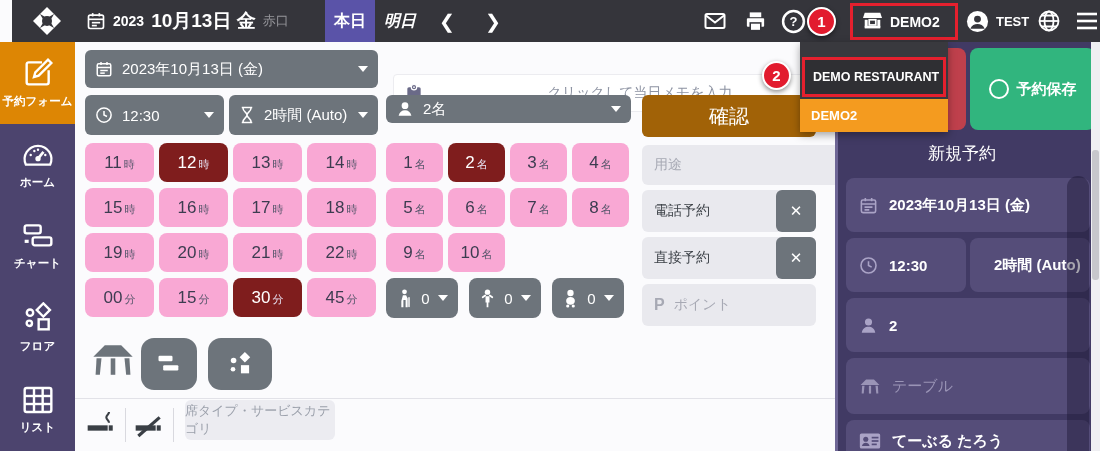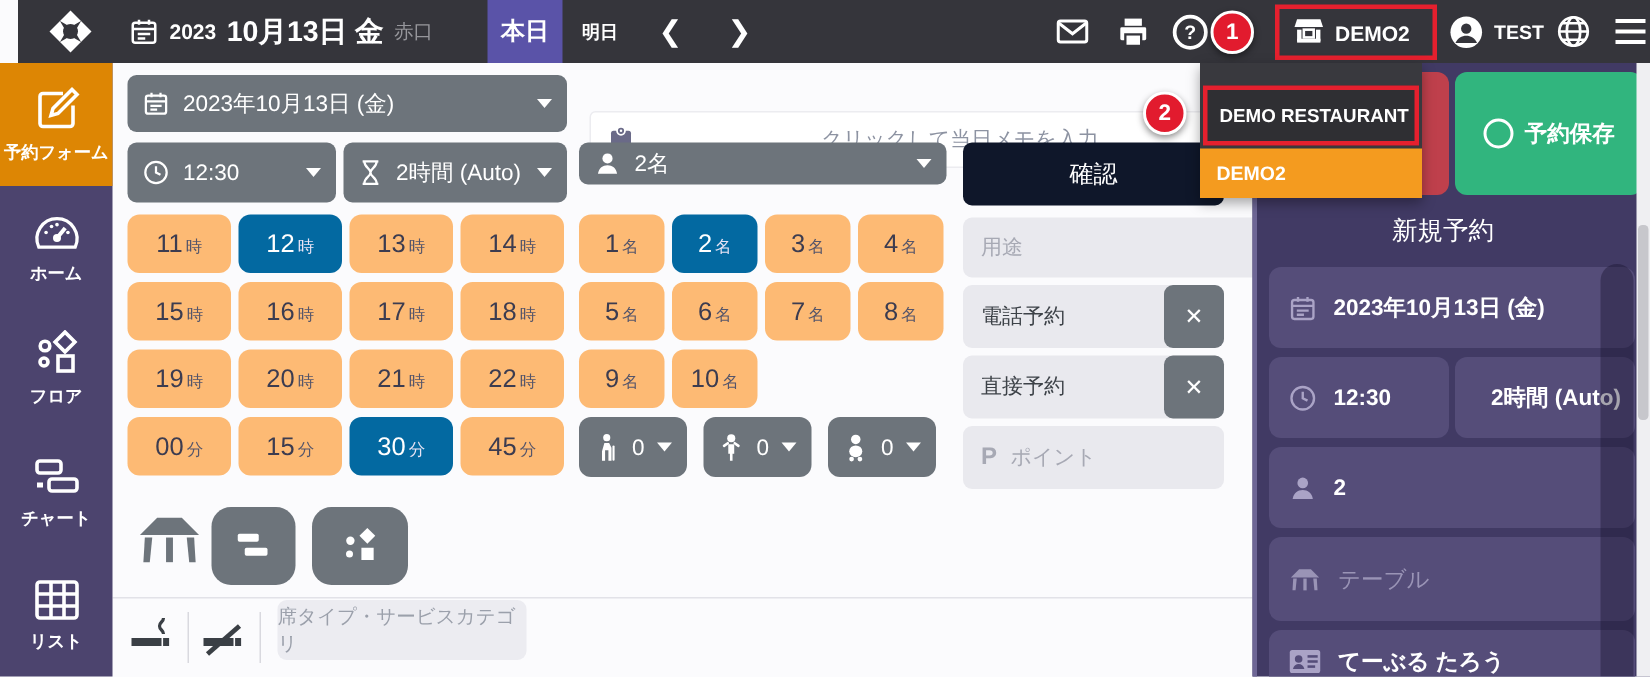--- a/index.html
+++ b/index.html
@@ -13,21 +13,21 @@
     background:#35353b; color:#fff; z-index:20; }
   .tb-item { position:absolute; top:0; height:42px; display:flex; align-items:center; }
   .logo { left:20px; }
   .tb-date { left:74px; gap:7px; }
   .tb-year { font-weight:bold; font-size:14px; }
   .tb-daytext { font-weight:bold; font-size:19px; }
   .tb-rokuyo { font-size:13px; color:#96969b; }
   .tb-today { left:313px; width:50px; background:#5a53a8; justify-content:center;
     font-weight:bold; font-size:16px; cursor:pointer; }
   .tb-tomorrow { left:366px; width:44px; justify-content:center; font-weight:bold;
-    font-size:12px; cursor:pointer; }
+    font-size:16px; cursor:pointer;font-style:italic; }
   .tb-chev { font-size:19px; font-weight:bold; justify-content:center; width:30px; cursor:pointer; }
   .icon-btn { justify-content:center; width:30px; cursor:pointer; }
   .badge { position:absolute; width:29px; height:29px; border-radius:50%;
     background:#e21b2e; border:2.5px solid #fff; color:#fff; font-weight:bold;
     font-size:15px; display:flex; align-items:center; justify-content:center;
     box-shadow:0 2px 5px rgba(0,0,0,.45); z-index:60; }
   .store-box { left:838px; top:3px; height:37px; width:108px; border:3px solid #e5202e;
     display:flex; align-items:center; gap:7px; padding-left:9px; font-weight:bold;
     font-size:14px; cursor:pointer; position:absolute; }
   .tb-user { left:954px; gap:7px; font-size:13px; font-weight:bold; cursor:pointer; }
@@ -47,30 +47,30 @@
     align-items:center; gap:9px; padding:0 10px; font-size:15px; cursor:pointer; }
   .gsel .grow { flex:1; }
   .caret { width:0; height:0; border-left:5px solid transparent;
     border-right:5px solid transparent; border-top:6px solid #fff; }
   .memo { background:#fff; border:1px solid #ececf0; border-radius:4px; display:flex;
     align-items:center; padding:0 10px; cursor:text;margin-top:24px; }
   .memo-ph { flex:1; text-align:center; color:#8d93a2; font-size:14px; }
   .cellgrid { display:grid; grid-template-rows:repeat(4,39px); row-gap:6px; column-gap:5px; }
   .hours { grid-template-columns:repeat(4,69px); }
   .party { grid-template-columns:repeat(4,57px); }
-  .cell { background:#fdba74; border-radius:8px; display:flex; align-items:center;
+  .cell { background:#f9a8d4; border-radius:8px; display:flex; align-items:center;
     justify-content:center; gap:2px; color:#3c3c50; font-size:17px; cursor:pointer; }
   .cell .unit { font-size:11px; color:#55556a; margin-top:4px; }
-  .cell.sel { background:#0369a1; color:#fff; }
+  .cell.sel { background:#7f1d1d; color:#fff; }
   .cell.sel .unit { color:#e8e4f5; }
   .counter { width:72px; height:40px; background:#6d747b; border-radius:8px; color:#fff;
     display:flex; align-items:center; justify-content:center; gap:8px; font-size:15px;
     cursor:pointer; }
-  .confirm { background:#0f172a; color:#fff; border-radius:6px; display:flex;
-    align-items:center; justify-content:center; font-size:16px; cursor:pointer; }
+  .confirm { background:#a16207; color:#fff; border-radius:6px; display:flex;
+    align-items:center; justify-content:center; font-size:20px; cursor:pointer; }
   .field { background:#e9e9ee; border-radius:6px; display:flex; align-items:center;
     padding:0 12px; font-size:14px; }
   .field.ph { color:#a7a9b4; }
   .field.tag { color:#3d4248; padding-right:0; }
   .xbtn { margin-left:auto; width:40px; height:100%; background:#6d747b; color:#fff;
     border-radius:6px; display:flex; align-items:center; justify-content:center;
     font-size:15px; font-weight:bold; cursor:pointer; }
   .gbtn { background:#6d747b; border-radius:13px; display:flex; align-items:center;
     justify-content:center; cursor:pointer; }
   .divider { position:absolute; left:0; top:356px; width:760px; height:1px; background:#e2e2e8; }
@@ -208,35 +208,35 @@
       <circle cx="14" cy="15" r="2.2" fill="#fff" stroke="none"></circle>
       <line x1="14" y1="15" x2="18.5" y2="9.5" stroke-width="2.2"></line>
       <circle cx="8" cy="12" r="1" fill="#fff" stroke="none"></circle>
         <circle cx="11" cy="8.7" r="1" fill="#fff" stroke="none"></circle>
       <circle cx="14" cy="7.7" r="1" fill="#fff" stroke="none"></circle>
         <circle cx="20" cy="12" r="1" fill="#fff" stroke="none"></circle>
     </svg>
     <span>ホーム</span>
   </div>
   <div class="side-item">
+    <svg width="32" height="30" viewBox="0 0 24 22" fill="none" stroke="#fff" stroke-width="1.8">
+      <rect x="2" y="3" width="12" height="6" rx="1.5"></rect>
+      <rect x="8" y="12" width="14" height="6" rx="1.5"></rect>
+      <line x1="2" y1="15" x2="5" y2="15" stroke-width="2.4"></line>
+    </svg>
+    <span>チャート</span>
+  </div>
+  <div class="side-item">
     <svg width="32" height="32" viewBox="0 0 24 24" fill="none" stroke="#fff" stroke-width="1.8">
       <circle cx="6" cy="8" r="2.4"></circle>
         <circle cx="5.5" cy="16" r="2"></circle>
       <rect x="12.5" y="2.5" width="7" height="7" transform="rotate(45 16 6)"></rect>
       <rect x="12.5" y="13" width="7.5" height="7.5"></rect>
     </svg>
     <span>フロア</span>
-  </div>
-  <div class="side-item">
-    <svg width="32" height="30" viewBox="0 0 24 22" fill="none" stroke="#fff" stroke-width="1.8">
-      <rect x="2" y="3" width="12" height="6" rx="1.5"></rect>
-      <rect x="8" y="12" width="14" height="6" rx="1.5"></rect>
-      <line x1="2" y1="15" x2="5" y2="15" stroke-width="2.4"></line>
-    </svg>
-    <span>チャート</span>
   </div>
   <div class="side-item">
     <svg width="32" height="30" viewBox="0 0 24 22" fill="none" stroke="#fff" stroke-width="1.8">
       <rect x="2" y="2" width="20" height="18" rx="1.5"></rect>
       <line x1="9" y1="2" x2="9" y2="20"></line>
         <line x1="15.5" y1="2" x2="15.5" y2="20"></line>
       <line x1="2" y1="8" x2="22" y2="8"></line>
         <line x1="2" y1="14" x2="22" y2="14"></line>
     </svg>
     <span>リスト</span>
@@ -487,21 +487,21 @@
   </div>
   <div class="vsep" style="left:50px"></div>
   <div class="abs" style="left:58px; top:366px">
     <svg width="32" height="32" viewBox="0 0 24 24">
       <rect x="2" y="13" width="15" height="4" fill="#3a3f45"></rect>
       <rect x="17.8" y="13" width="3" height="4" fill="#3a3f45"></rect>
       <line x1="4" y1="21" x2="20" y2="7" stroke="#3a3f45" stroke-width="2.4"></line>
     </svg>
   </div>
   <div class="vsep" style="left:98px"></div>
-  <div class="abs pill" style="left:110px; top:358px; width:166px; height:40px">席タイプ・サービスカテゴリ</div>
+  <div class="abs pill" style="left:110px; top:358px; width:150px; height:40px">席タイプ・サービスカテゴリ</div>
 </div>
 
 <div class="rpanel">
   <div class="rbtn" style="left:8px; top:6px; width:120px; height:82px; background:#bf404c"></div>
   <div class="rbtn save" style="left:132px; top:6px; width:125px; height:82px">
     <span class="ring"></span>
     <span>予約保存</span>
   </div>
   <div class="rtitle">新規予約</div>
 

